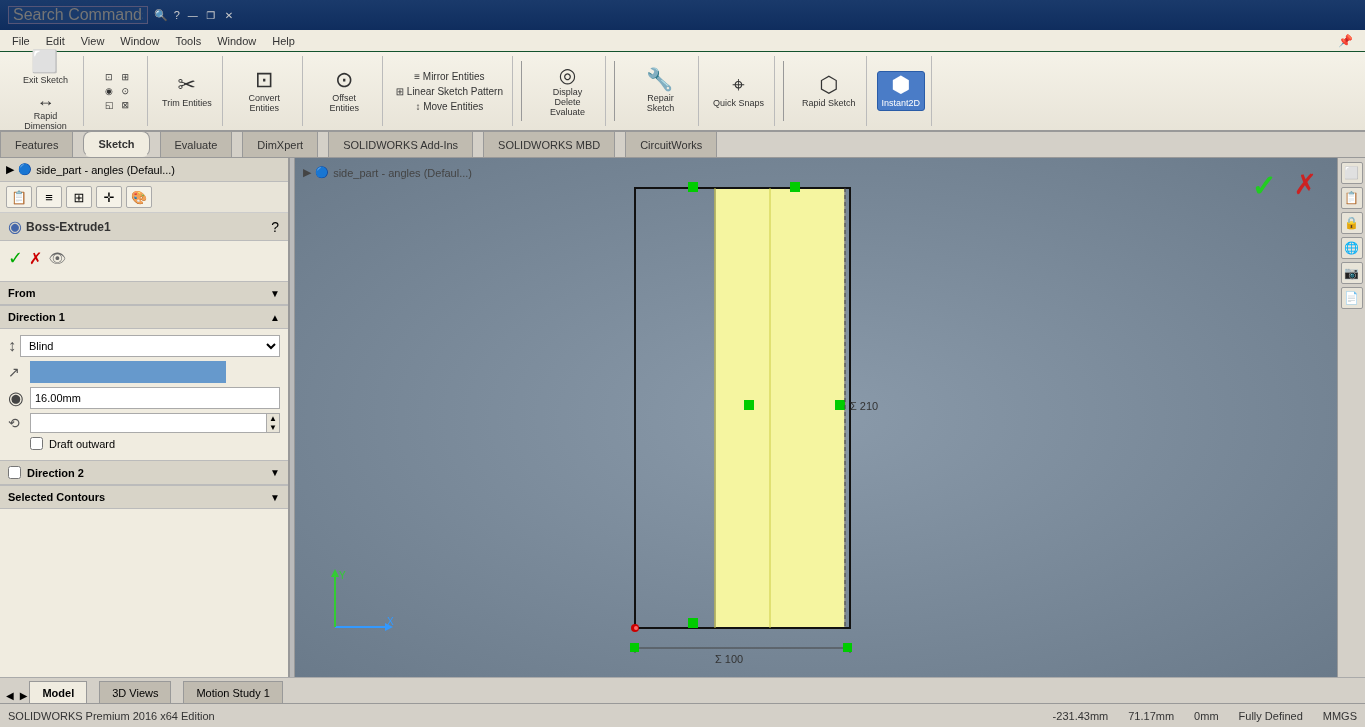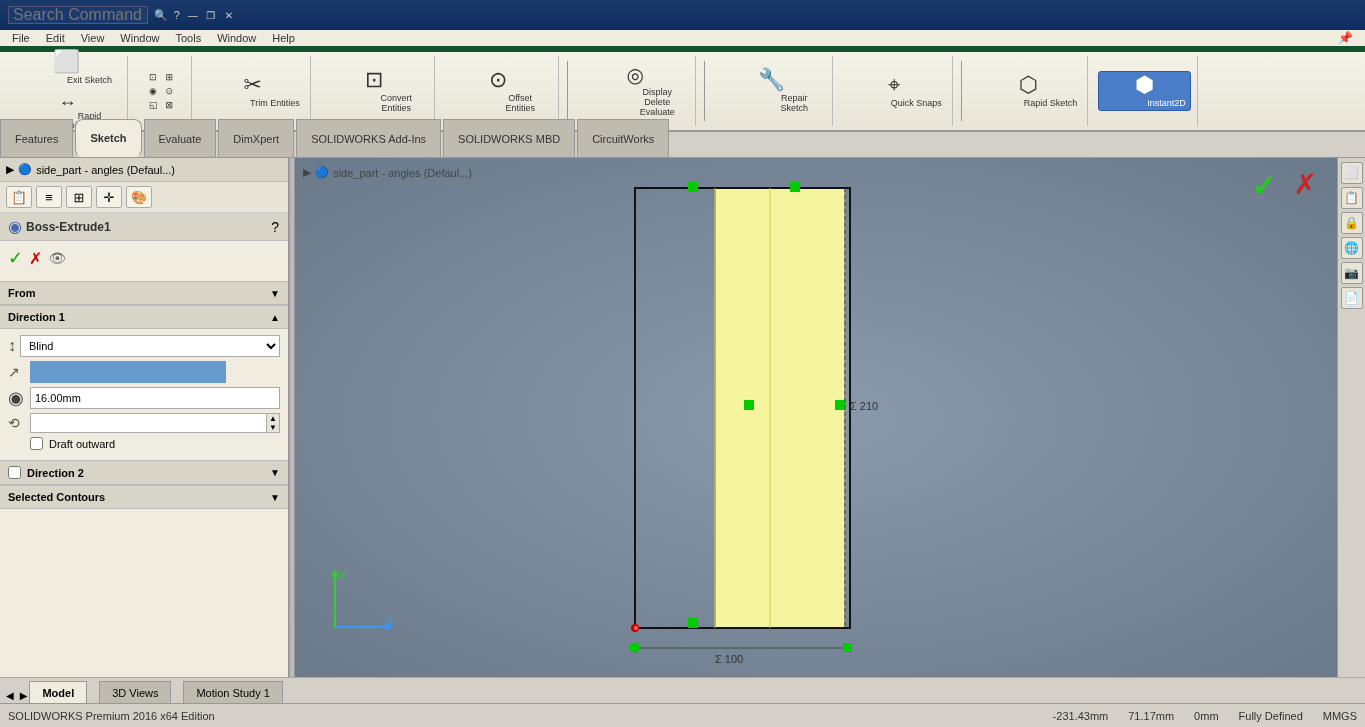--- a/index.html
+++ b/index.html
@@ -22,21 +22,21 @@
     #titlebar .controls { display: flex; gap: 4px; }
     #titlebar .ctrl-btn { width: 14px; height: 14px; display: flex; align-items: center; justify-content: center; font-size: 10px; color: #ccc; cursor: pointer; }
 
     
     #menubar {
       height: 22px;
       background: #f0ece0;
       display: flex;
       align-items: center;
       padding: 0 4px;
-      border-bottom: 6px solid #14532d;
+      border-bottom: 1px solid #14532d;
       font-size: 11px;
     }
     #menubar span {
       padding: 2px 8px;
       cursor: pointer;
       color: #333;
     }
 
     
     #toolbar {
@@ -65,41 +65,41 @@
       cursor: pointer;
       padding: 2px 4px;
       border-radius: 3px;
       font-size: 10px;
       color: #333;
       text-align: center;
       min-width: 45px;
     }
     .toolbar-item.active { background: #4a7cc7; color: white; border: 1px solid #2a5ca7; }
     .toolbar-icon { font-size: 22px; line-height: 1; }
-    .toolbar-label { font-size: 9px; margin-top: 2px; text-align: center; max-width: 55px; word-wrap: break-word; margin-left: 44px; }
+    .toolbar-label { font-size: 9px; margin-top: 2px; text-align: center; max-width: 55px; word-wrap: break-word; }
     .toolbar-small { display: flex; align-items: center; gap: 2px; font-size: 10px; padding: 1px 3px; cursor: pointer; color: #333; }
 
     
     #tabbar {
       height: 26px;
       background: #d4d0c8;
       display: flex;
       align-items: flex-end;
       border-bottom: 1px solid #999;
     }
     .tab {
       padding: 4px 14px;
       font-size: 11px;
       cursor: pointer;
       background: #c0bbb0;
       border: 1px solid #999;
       border-bottom: none;
       color: #333;
-      margin-right: 2px;
-      height: 38px;
+      margin-right: 10px;
+      height: 26px;
       display: flex;
       align-items: center;
     }
     .tab.active {
       background: #f0ece0;
       border-bottom: 1px solid #f0ece0;
       font-weight: bold;
       border-radius: 8px;
     }
 
@@ -458,20 +458,25 @@
     </div>
   </div>
 
   <div class="toolbar-group">
     <div class="toolbar-item">
       <span class="toolbar-icon">⊙</span>
       <span class="toolbar-label">Offset Entities</span>
     </div>
   </div>
 
+  <div class="toolbar-group">
+    <div class="toolbar-small">≡ Mirror Entities</div>
+    <div class="toolbar-small">⊞ Linear Sketch Pattern</div>
+    <div class="toolbar-small">↕ Move Entities</div>
+  </div>
 
   <div class="hdivider"></div>
 
   <div class="toolbar-group">
     <div class="toolbar-item">
       <span class="toolbar-icon" style="font-size:20px;">◎</span>
       <span class="toolbar-label">Display Delete Evaluate</span>
     </div>
   </div>
 

